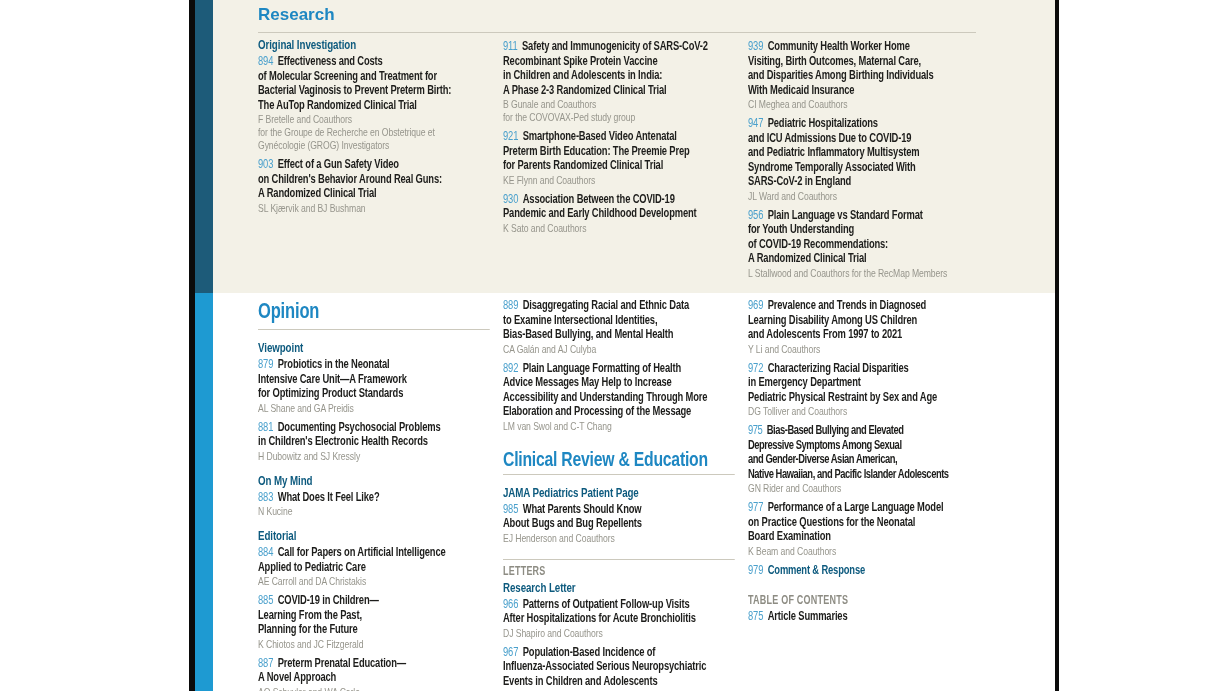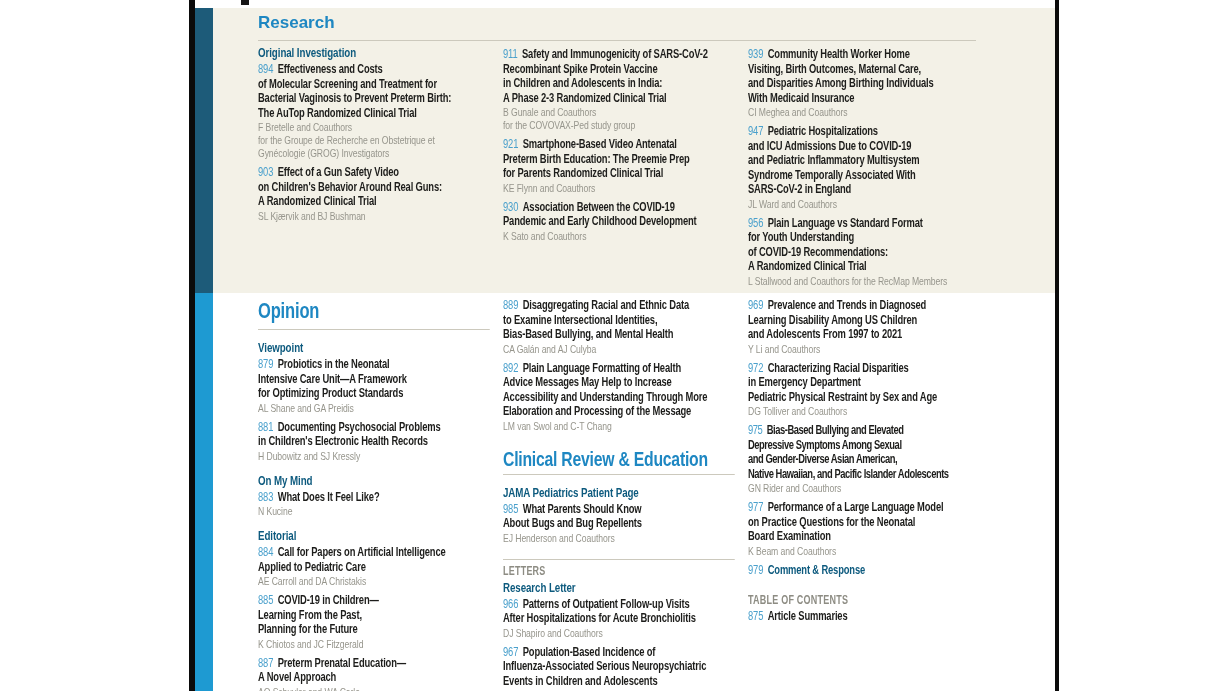--- a/index.html
+++ b/index.html
@@ -7,21 +7,21 @@
     width:1230px;height:691px;position:relative;overflow:hidden;
     background:#ffffff;
     font-family:"Liberation Sans", sans-serif;
   }
   .edge-line{position:absolute;top:0;height:691px;background:#0b0b0b;}
   .edge-line.left{left:189px;width:6px;}
   .edge-line.right{left:1055px;width:4px;}
   .crop-tick{position:absolute;left:241px;top:0;width:8px;height:5px;background:#151515;}
 
   .block{position:absolute;left:195px;width:860px;}
-  .block1{top:8px;height:299px;background:#f3f1e7;}
+  .block1{top:0;height:299px;background:#f3f1e7;}
   .block2{top:293px;height:398px;background:#ffffff;}
   .bar{position:absolute;left:0;top:0;width:18px;height:100%;}
   .bar1{background:#1d5b79;}
   .bar2{background:#1e9ad2;}
 
   .research-head{
     position:absolute;left:63px;top:5px;margin:0;
     font-size:17px;font-weight:700;color:#1e87c2;letter-spacing:0;
   }
   .full-rule{position:absolute;left:63px;top:32px;width:718px;height:1px;background:#ccc9bd;}

